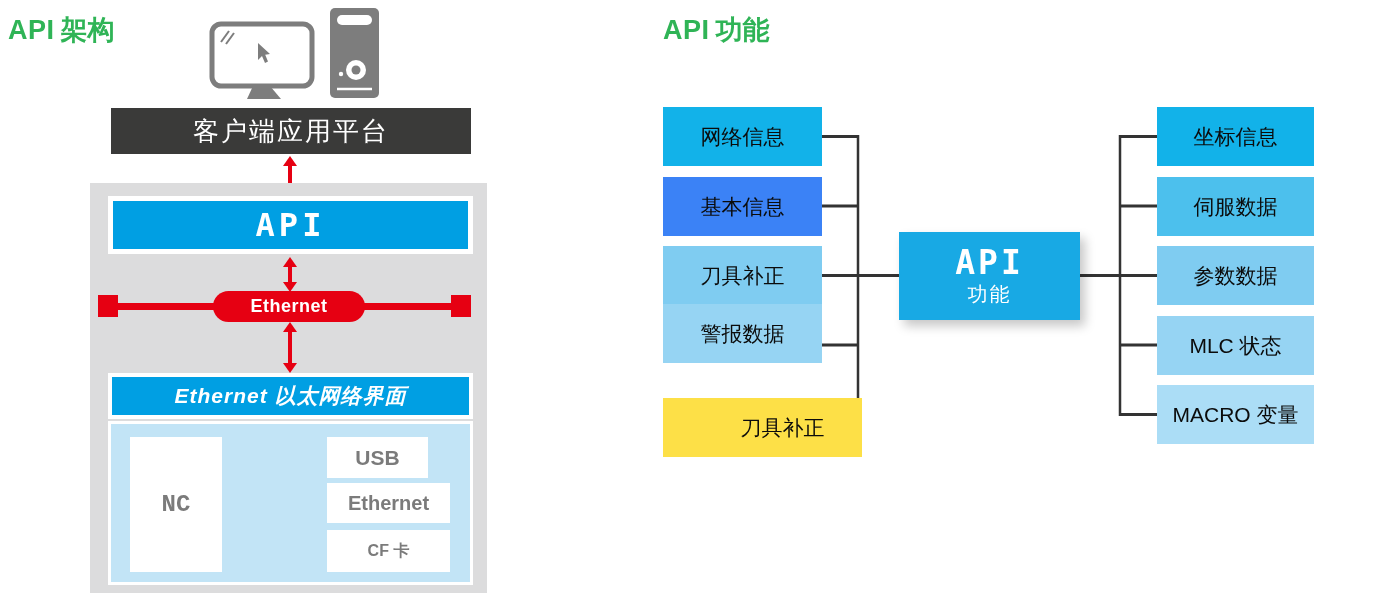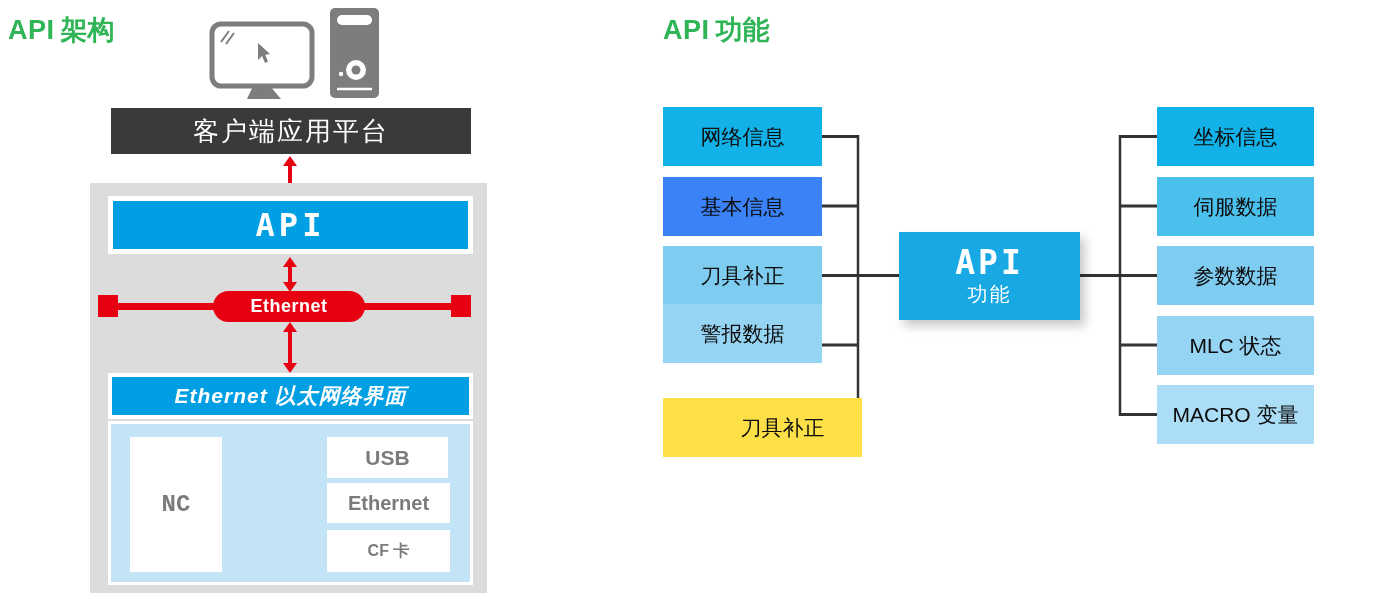--- a/index.html
+++ b/index.html
@@ -44,21 +44,21 @@
   }
   .lb-panel{
     position:absolute;left:108px;top:421px;width:365px;height:164px;
     background:#c2e4f6;border:3px solid #ffffff;box-sizing:border-box;
   }
   .cell{
     position:absolute;background:#ffffff;color:#7b7b7b;font-weight:bold;text-align:center;
   }
   .cell-nc{left:19px;top:13px;width:92px;height:135px;font-size:24px;line-height:135px;font-family:Liberation Mono, monospace;}
   .cell-mlc{left:119px;top:13px;width:92px;height:135px;font-size:24px;line-height:135px;}
-  .cell-usb{left:216px;top:13px;width:121px;height:41px;font-size:21px;line-height:41px;}
+  .cell-usb{left:216px;top:13px;width:101px;height:41px;font-size:21px;line-height:41px;}
   .cell-eth{left:216px;top:59px;width:123px;height:40px;font-size:20px;line-height:40px;}
   .cell-cf{left:216px;top:106px;width:123px;height:42px;font-size:16px;line-height:42px;}
   .red-arrow{position:absolute;}
   
   .conn-svg{position:absolute;left:0;top:0;z-index:0;}
   .func-box{
     position:absolute;z-index:2;height:59px;line-height:59px;text-align:center;
     color:#0b0b0b;font-size:21px;white-space:nowrap;
   }
   .func-box.in{left:663px;width:159px;}

